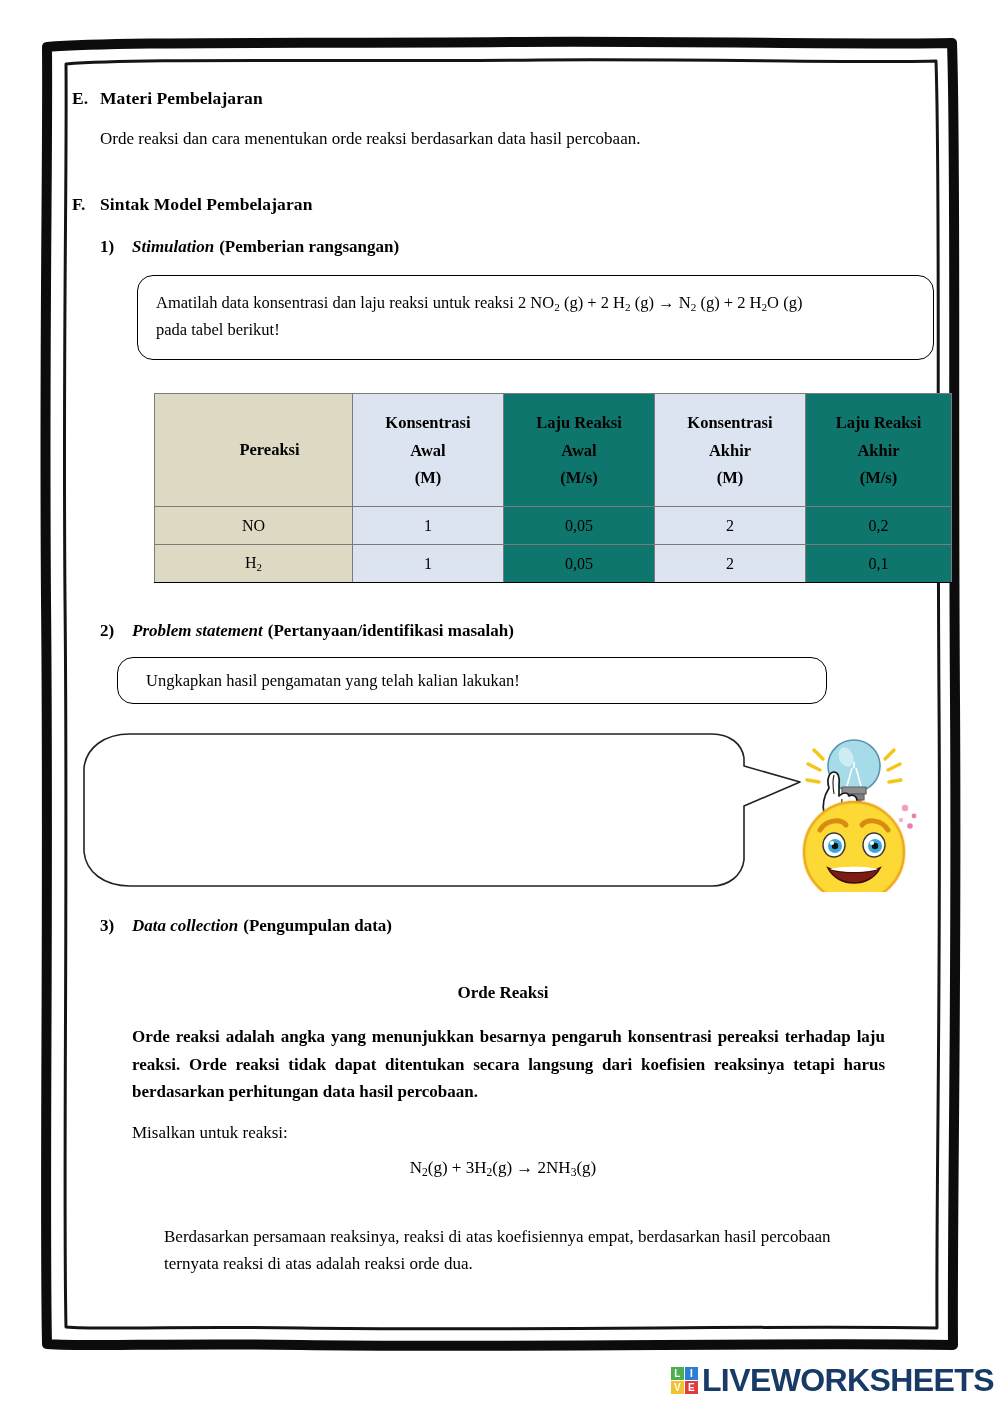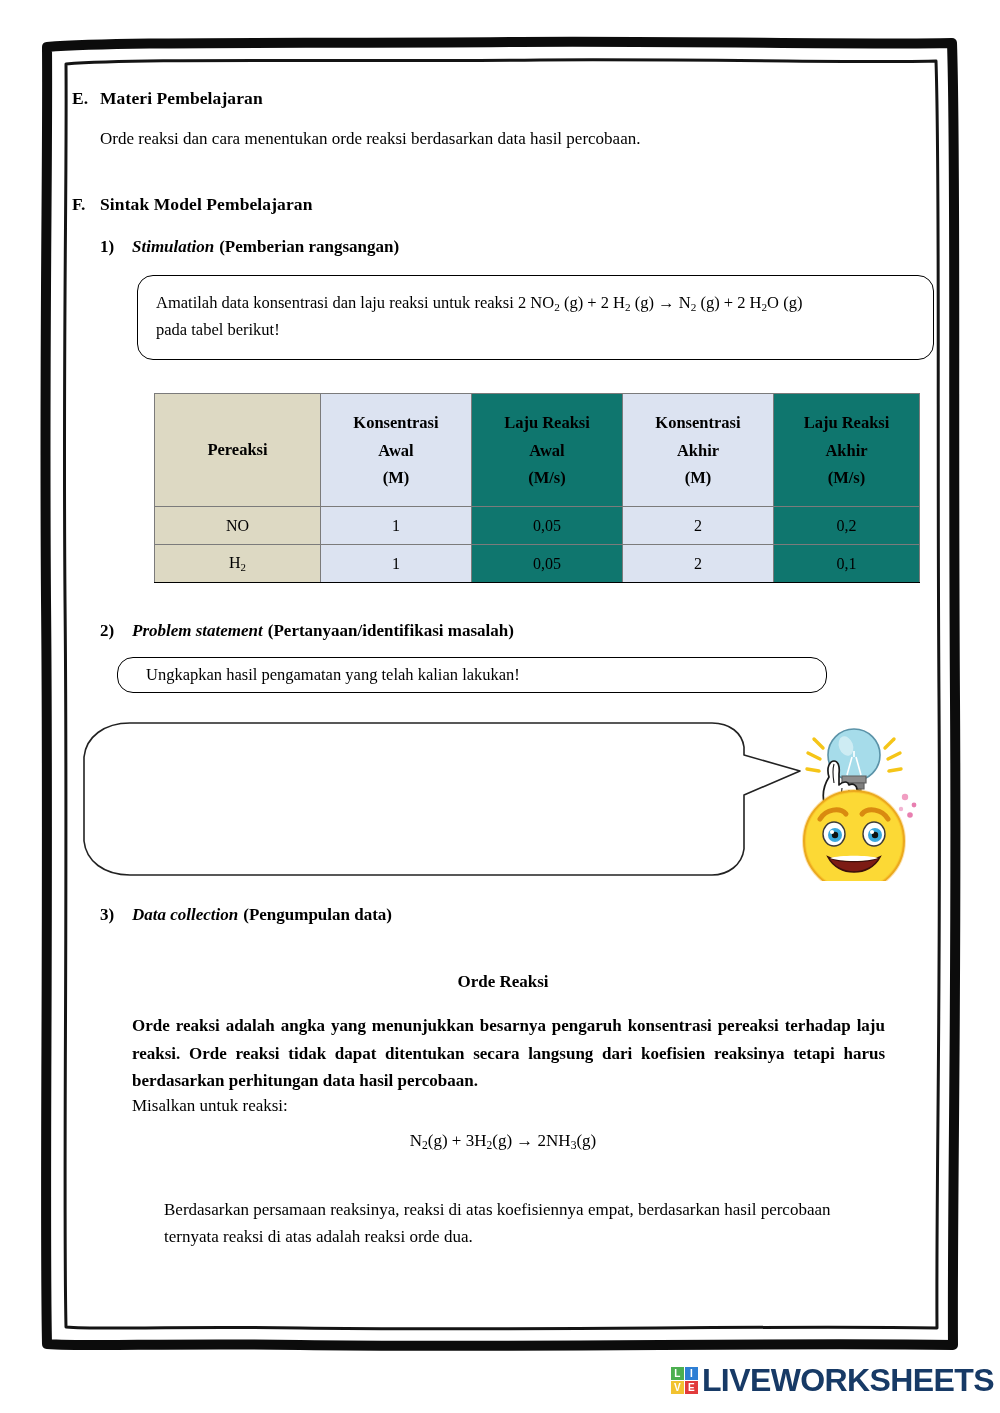--- a/index.html
+++ b/index.html
@@ -186,21 +186,21 @@
   <div class="callout" style="margin-left:65px; margin-top:18px; width:797px; padding:14px 18px 16px 18px;">
     <div>
       <span>Amatilah data konsentrasi dan laju reaksi untuk reaksi 2 NO</span><sub>2</sub><span> (g) + 2 H</span><sub>2</sub><span> (g) → N</span><sub>2</sub><span> (g) + 2 H</span><sub>2</sub><span>O (g)</span>
     </div>
     <div>pada tabel berikut!</div>
   </div>
 
   <table class="datatable" style="margin-left:82px; margin-top:33px; width:760px;">
     <tbody>
       <tr>
-        <td class="hdr c-tan" style="width:165px; height:112px;">
+        <td class="hdr c-tan" style="width:165px; height:112px;padding-left:32px;">
           <span>Pereaksi</span>
         </td>
         <td class="hdr c-blue hdr-stack" style="width:150px;">
           <span>Konsentrasi</span>
           <span>Awal</span>
           <span>(M)</span>
         </td>
         <td class="hdr c-green hdr-stack" style="width:150px;">
           <span>Laju Reaksi</span>
           <span>Awal</span>
@@ -233,21 +233,21 @@
       </tr>
     </tbody>
   </table>
 
   <div class="sub-head" style="margin-left:28px; margin-top:38px;">
     <span class="marker">2)</span>
     <span class="ital">Problem statement</span>
     <span>(Pertanyaan/identifikasi masalah)</span>
   </div>
 
-  <div class="callout" style="margin-left:45px; margin-top:16px; width:710px; height:36px; padding:0 0 0 28px; display:flex; align-items:center;">
+  <div class="callout" style="margin-left:45px; margin-top:16px; width:710px; height:47px; padding:0 0 0 28px; display:flex; align-items:center;">
     <span>Ungkapkan hasil pengamatan yang telah kalian lakukan!</span>
   </div>
 
   <div id="bubble-area" style="margin-top:26px;">
     <svg width="862" height="162" viewBox="0 0 862 162" fill="none">
 
       <path d="M58,4 H 640 C 658,4 670,14 672,28
                L 672,36 L 728,52 L 672,76
                L 672,130 C 670,146 656,156 640,156
                H 58 C 32,156 14,142 12,122 L 12,38
@@ -315,21 +315,21 @@
     <span class="marker">3)</span>
     <span class="ital">Data collection</span>
     <span>(Pengumpulan data)</span>
   </div>
 
 
   <div class="centered" style="font-weight:bold; font-size:17px; margin-top:47px;">Orde Reaksi</div>
 
   <div class="justified body-line" style="margin-left:60px; width:753px; margin-top:20px; line-height:1.62;font-weight:bold;">Orde reaksi adalah angka yang menunjukkan besarnya pengaruh konsentrasi pereaksi terhadap laju reaksi. Orde reaksi tidak dapat ditentukan secara langsung dari koefisien reaksinya tetapi harus berdasarkan perhitungan data hasil percobaan.</div>
 
-  <div class="body-line" style="margin-left:60px; margin-top:0;">Misalkan untuk reaksi:</div>
+  <div class="body-line" style="margin-left:60px; margin-top:16px;">Misalkan untuk reaksi:</div>
 
   <div class="centered body-line" style="margin-top:12px;">
     <span>N</span><sub>2</sub><span>(g) + 3H</span><sub>2</sub><span>(g) → 2NH</span><sub>3</sub><span>(g)</span>
   </div>
 
   <div class="body-line" style="margin-left:92px; width:725px; margin-top:42px; line-height:1.62;">Berdasarkan persamaan reaksinya, reaksi di atas koefisiennya empat, berdasarkan hasil percobaan ternyata reaksi di atas adalah reaksi orde dua.</div>
 
 </div>
 
 <div id="footer">

